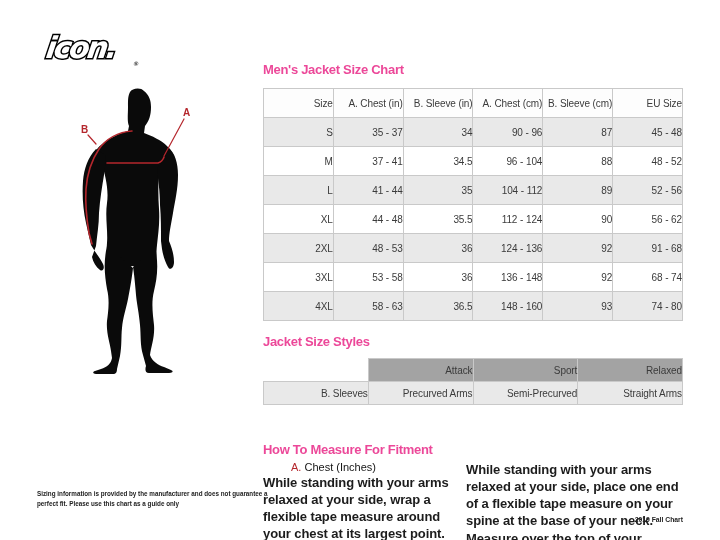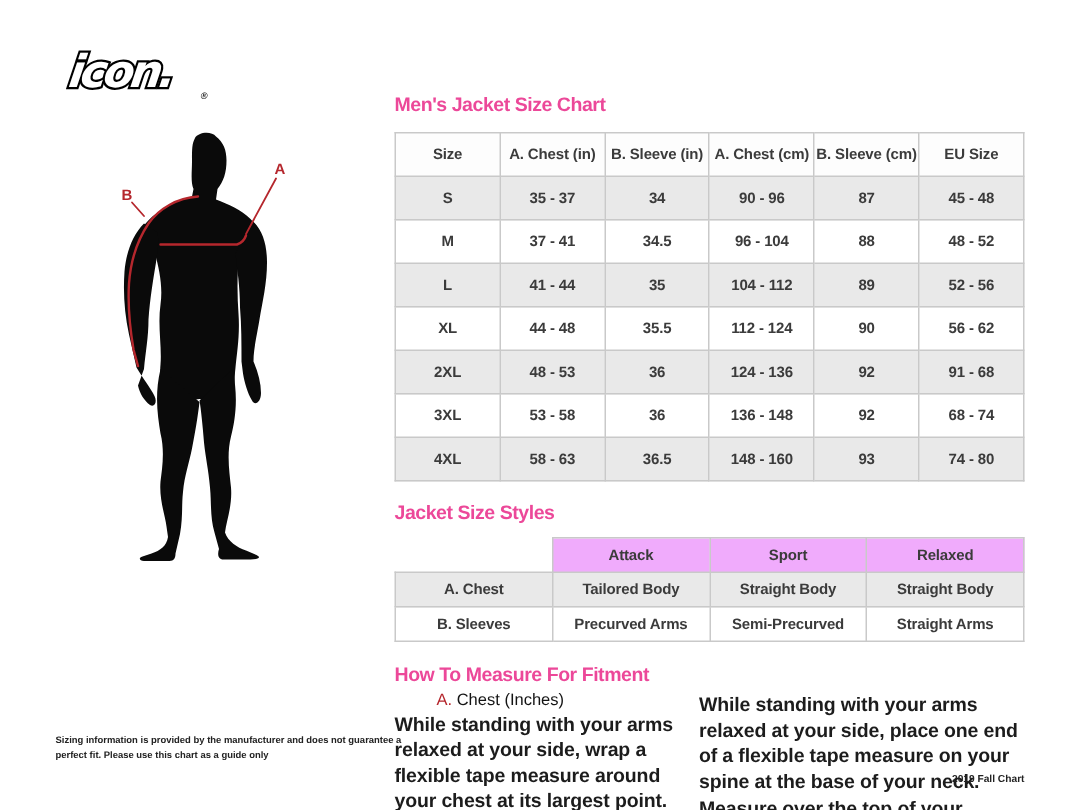--- a/index.html
+++ b/index.html
@@ -31,32 +31,32 @@
     font-size:13px;font-weight:bold;color:#ec4899;
     letter-spacing:-0.3px;
   }
   #size-title{left:263px;top:62px;}
   #style-title{left:263px;top:334px;}
   #measure-title{left:263px;top:442px;}
 
   table{border-collapse:collapse;table-layout:fixed;width:420px;}
   th,td{
     border:1px solid var(--line);
-    text-align:center;vertical-align:middle;
-    font-size:10px;font-weight:bold;color:#3b3b3b;
+    text-align:right;vertical-align:middle;
+    font-size:10px;font-weight:normal;color:#3b3b3b;
     letter-spacing:-0.1px;
     padding:0;
   }
   #size-table{left:263px;top:88px;}
   #size-table th{height:29px;background:#fdfdfd;}
   #size-table td{height:29px;}
   #size-table tbody tr:nth-child(odd){background:var(--row-gray);}
 
   #style-table{left:263px;top:358px;}
-  #style-table th{height:23px;background:#f0abfc;}
+  #style-table th{height:23px;background:#a3a3a3;}
   #style-table td{height:23px;}
   #style-table tbody tr:first-child{background:var(--row-gray);}
   #style-table th.ghost{border:none;background:transparent;}
 
   
   #measure-cols{left:263px;top:461px;width:420px;display:flex;gap:7px;}
   .measure-col p.lead{font-size:11px;font-weight:normal;color:#141414;margin-bottom:1px;margin-left:28px;}
   .measure-col .letter{color:var(--red);}
   .measure-col p.body{
     font-size:13px;line-height:1.32;color:var(--body-ink);
@@ -204,26 +204,20 @@
   <thead>
       <tr>
         <th class="ghost"></th>
         <th>Attack</th>
         <th>Sport</th>
         <th>Relaxed</th>
       </tr>
     </thead>
   <tbody>
       <tr>
-        <td>A. Chest</td>
-        <td>Tailored Body</td>
-        <td>Straight Body</td>
-        <td>Straight Body</td>
-      </tr>
-      <tr>
         <td>B. Sleeves</td>
         <td>Precurved Arms</td>
         <td>Semi-Precurved</td>
         <td>Straight Arms</td>
       </tr>
     </tbody>
 </table>
 
 <h2 id="measure-title" class="abs section-title">How To Measure For Fitment</h2>
 

